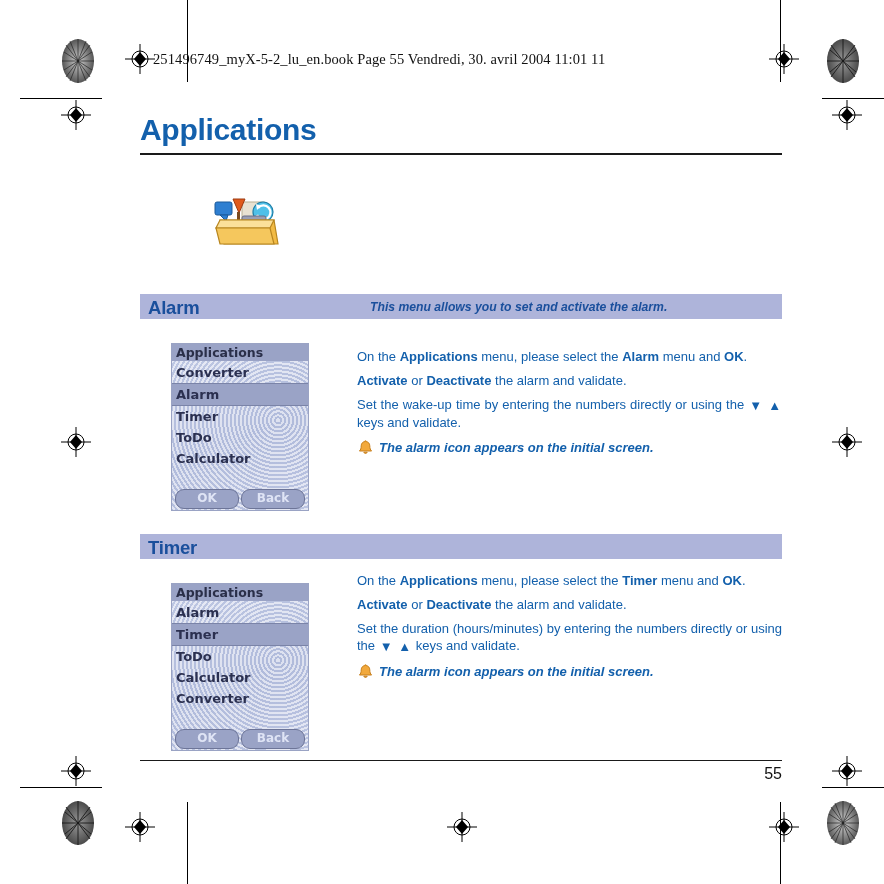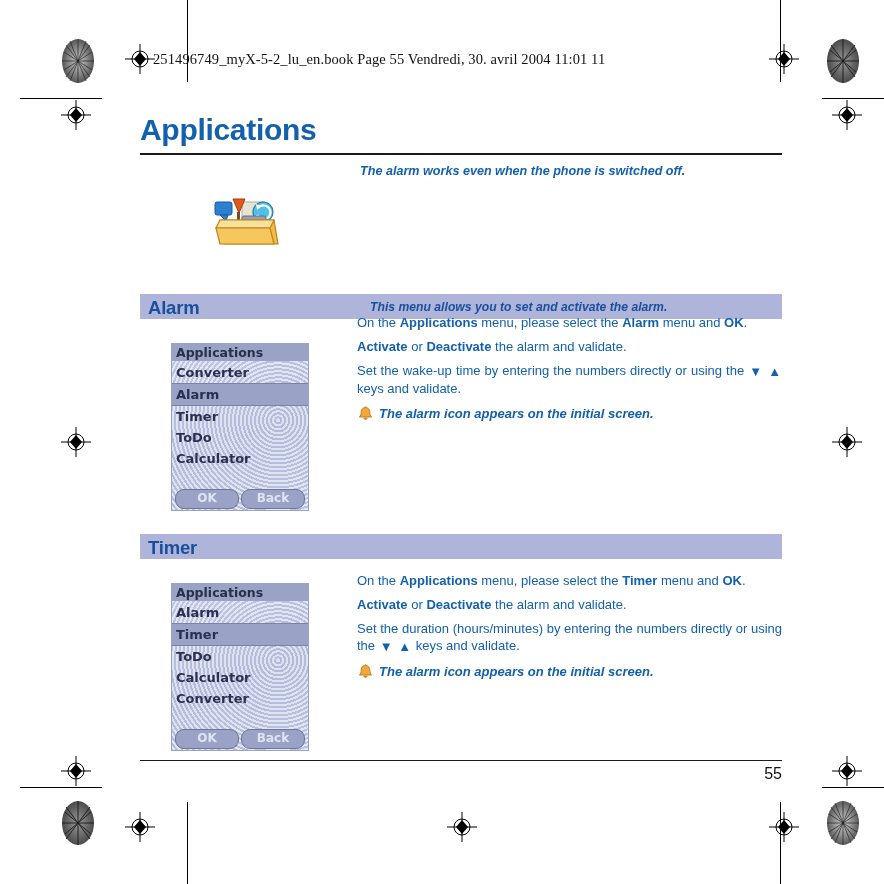--- a/index.html
+++ b/index.html
@@ -323,21 +323,20 @@
       </g>
         </svg>
     </div>
   </div>
 
   <div class="hdrtext">251496749_myX-5-2_lu_en.book  Page 55  Vendredi, 30. avril 2004  11:01 11</div>
 
   <div class="title">Applications</div>
   <div class="title-rule"></div>
 
-  <div class="intro-note">The alarm works even when the phone is switched off.</div>
 
   <div class="toolbox">
     <svg width="70" height="58" viewBox="0 0 70 58">
 
       <path d="M30 10 h22 a4 4 0 0 1 4 4 v14 h-26 z" fill="#e8e2d2" stroke="#b6ae93" stroke-width="1"></path>
 
       <rect x="3" y="10" width="17" height="13" rx="2" fill="#2e7fd1" stroke="#1b5a9b" stroke-width="1"></rect>
       <path d="M8 23 l6 6 l2 -6 z" fill="#2e7fd1" stroke="#1b5a9b" stroke-width="1"></path>
 
       <path d="M21 7 l12 0 l-6 14 z" fill="#e05a1c" stroke="#9c3a10" stroke-width="1"></path>
@@ -377,21 +376,21 @@
       <div class="phone-item">Timer</div>
       <div class="phone-item">ToDo</div>
       <div class="phone-item">Calculator</div>
     </div>
     <div class="softkeys">
       <div class="skey l">OK</div>
       <div class="skey r">Back</div>
     </div>
   </div>
 
-  <div class="body" style="top:314px;">
+  <div class="body" style="top:348px;">
     <p>
       <span>On the </span><b>Applications</b><span> menu, please select the </span><b>Alarm</b><span> menu and </span><b>OK</b><span>.</span>
     </p>
     <p>
       <b>Activate</b><span> or </span><b>Deactivate</b><span> the alarm and validate.</span>
     </p>
     <p>
       <span>Set the wake-up time by entering the numbers directly or using the </span><span class="arrw">▼</span><span> </span><span class="arrw">▲</span><span> keys and validate.</span>
     </p>
     <p class="note last">

